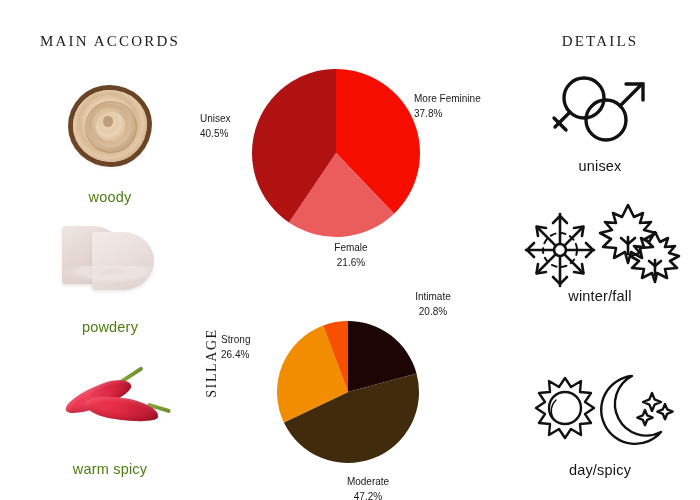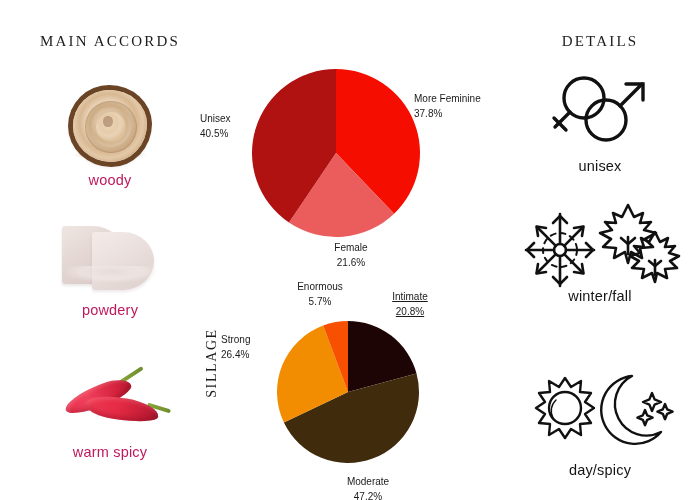--- a/index.html
+++ b/index.html
@@ -32,22 +32,22 @@
   #accord-0{left:10px;top:88px;}
   #accord-1{left:10px;top:218px;text-align:center;}
   #accord-2{left:10px;top:360px;}
   .accord-art{
     position:relative;
     width:200px;height:78px;
     margin:0 auto;
   }
   .accord-label{
     font-size:14.5px;
-    color:#be185d;
-    margin-top:6px;
+    color:#4d7c0f;
+    margin-top:23px;
     letter-spacing:.2px;
   }
 
   
   .wood-ring{
     position:absolute;left:50%;top:2px;margin-left:-37px;
     width:74px;height:72px;border-radius:49% 51% 48% 52% / 50% 47% 53% 50%;
     background:
       radial-gradient(ellipse at 48% 46%,
         #efd9bf 0%, #e6cba9 16%, #e9d3b6 23%, #dcbf9a 33%,
@@ -140,21 +140,21 @@
   }
   .pie-label .pct{display:block;}
 
   
   #lbl-more-feminine{left:414px;top:91px;text-align:left;}
   #lbl-female{left:313px;top:240px;width:76px;}
   #lbl-unisex{left:200px;top:111px;width:60px;text-align:left;}
 
   
   #lbl-enormous{left:282px;top:279px;width:76px;}
-  #lbl-intimate{left:374px;top:289px;width:72px;text-decoration:underline;}
+  #lbl-intimate{left:397px;top:289px;width:72px;}
   #lbl-strong{left:221px;top:332px;width:64px;text-align:left;}
   #lbl-moderate{left:327px;top:474px;width:82px;}
 
   .axis-title{
     position:absolute;
     left:172px;top:355px;
     width:80px;
     font-family:"Liberation Serif", serif;
     font-size:14px;
     letter-spacing:1.6px;
@@ -311,24 +311,20 @@
     <svg width="160" height="160" viewBox="0 0 160 160">
       <g>
           <path d="M 80 80 L 80 9 A 71 71 0 0 1 148.51785862110893 61.39078051132374 Z" fill="#1E0505"></path>
           <path d="M 80 80 L 148.51785862110893 61.39078051132374 A 71 71 0 0 1 15.886896127982283 110.504260553173 Z" fill="#412B0D"></path>
           <path d="M 80 80 L 15.886896127982283 110.504260553173 A 71 71 0 0 1 55.1358557062348 13.496057797008575 Z" fill="#F28C00"></path>
           <path d="M 80 80 L 55.1358557062348 13.496057797008575 A 71 71 0 0 1 79.99999999999999 9 Z" fill="#F75000"></path>
         </g>
     </svg>
   </div>
 
-  <div class="pie-label" id="lbl-enormous">
-    <span>Enormous</span>
-    <span class="pct">5.7%</span>
-  </div>
   <div class="pie-label" id="lbl-intimate">
     <span>Intimate</span>
     <span class="pct">20.8%</span>
   </div>
   <div class="pie-label" id="lbl-strong">
     <span>Strong</span>
     <span class="pct">26.4%</span>
   </div>
   <div class="pie-label" id="lbl-moderate">
     <span>Moderate</span>

